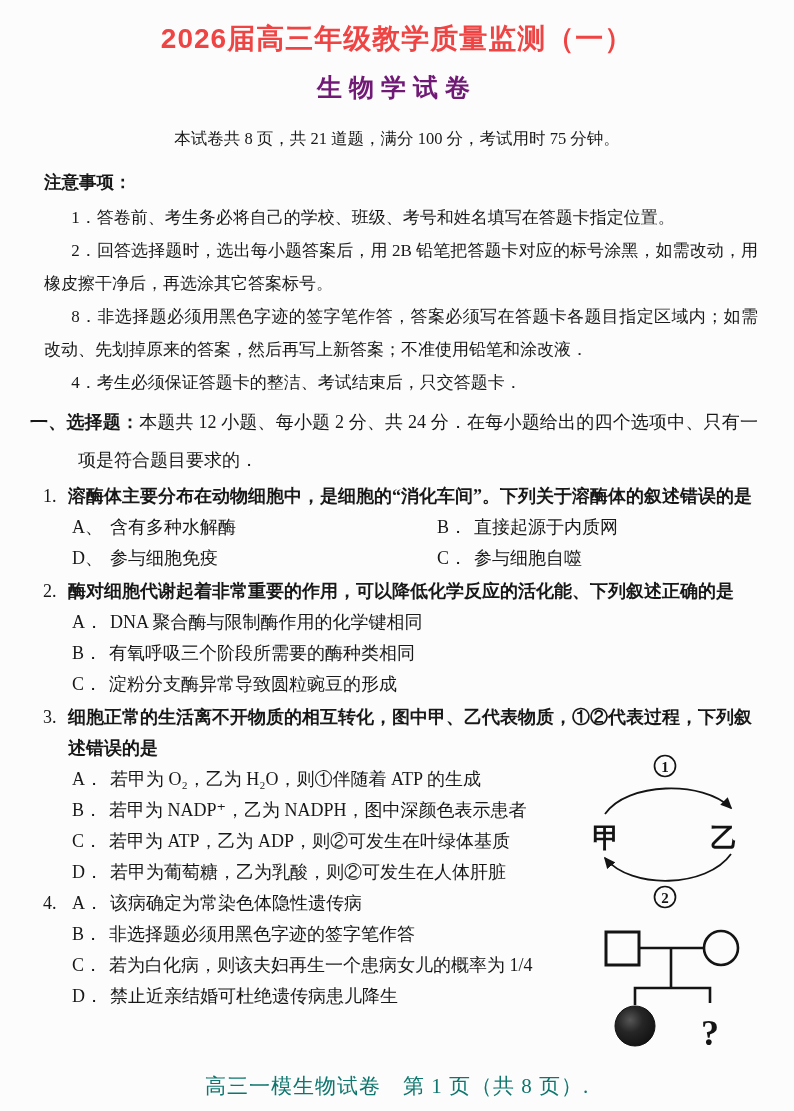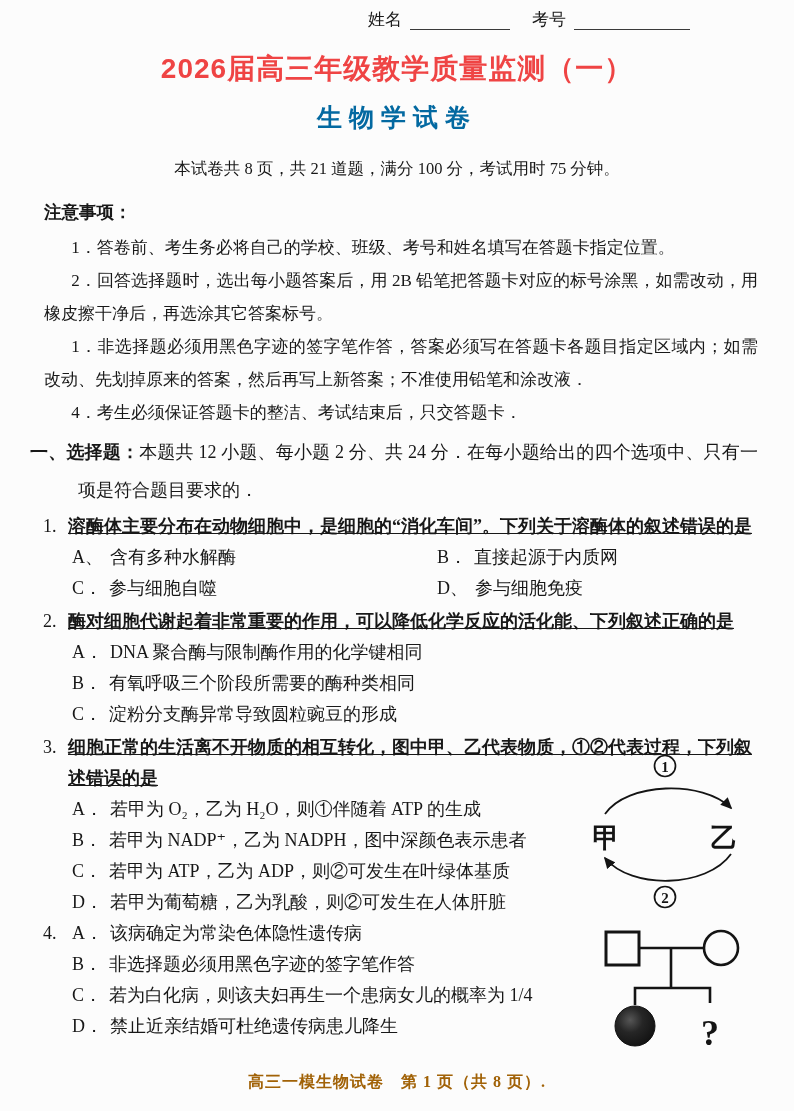--- a/index.html
+++ b/index.html
@@ -23,21 +23,21 @@
   .blank.wide{width:116px;margin-left:18px;}
   
   .title{
     margin-top:20px;text-align:center;
     font-family:"Liberation Sans","DejaVu Sans",sans-serif;
     font-size:28px;font-weight:900;letter-spacing:1px;color:#ef4444;
   }
   .subtitle{
     margin-top:13px;text-align:center;
     font-family:"Liberation Sans","DejaVu Sans",sans-serif;
-    font-size:25px;font-weight:900;letter-spacing:7px;color:#0369a1;
+    font-size:25px;font-weight:900;letter-spacing:7px;color:#701a75;
   }
   .exam-info{margin-top:24px;text-align:center;font-size:16.5px;}
   
   .notes{margin:20px 36px 0 44px;font-size:17px;}
   .notes-heading{
     font-weight:700;font-size:17.5px;
     font-family:"Liberation Sans","DejaVu Sans",sans-serif;
     line-height:24px;
   }
   .note{margin:0;text-indent:1.6em;line-height:33px;text-align:justify;}
@@ -48,75 +48,69 @@
     padding-left:48px;text-indent:-48px;
     font-size:18px;line-height:38px;text-align:justify;
   }
   .section-heading .sec-label{
     font-weight:700;
     font-family:"Liberation Sans","DejaVu Sans",sans-serif;
   }
   
   .q{position:relative;margin:0 24px 0 68px;font-size:18px;}
   .q-num{position:absolute;left:-25px;top:0;line-height:31px;}
-  .stem{line-height:31px;font-weight:600;max-width:700px;text-decoration:underline;}
+  .stem{line-height:31px;font-weight:600;max-width:700px;}
   .q4 .stem{max-width:540px;}
   .opts{margin-left:4px;}
   .opt{line-height:31px;}
   .opt-label{margin-right:7px;}
   .opts-grid{display:grid;grid-template-columns:365px auto;margin-left:4px;}
   .mt6{}
   .mt2{margin-top:2px;}
   
   .diagram{position:absolute;}
   #cycle-diagram{left:585px;top:750px;}
   #pedigree-diagram{left:593px;top:923px;}
   svg text{fill:#141414;}
   
   .footer{
     position:absolute;left:0;top:1072px;width:100%;
-    text-align:center;font-size:16px;color:#a16207;letter-spacing:1px;font-weight:bold;
+    text-align:center;font-size:21px;color:#0f766e;letter-spacing:1px;
   }
 </style>
 </head>
 <body>
 
 <div class="page">
 
-  <div class="hdr">
-    <span class="lbl">姓名</span>
-    <span class="blank"></span>
-    <span class="lbl" style="margin-left:14px;">考号</span>
-    <span class="blank wide" style="margin-left:0;"></span>
-  </div>
 
   <div class="title">2026届高三年级教学质量监测（一）</div>
   <div class="subtitle">生物学试卷</div>
   <div class="exam-info">本试卷共 8 页，共 21 道题，满分 100 分，考试用时 75 分钟。</div>
 
   <div class="notes">
     <div class="notes-heading">注意事项：</div>
     <p class="note">1．答卷前、考生务必将自己的学校、班级、考号和姓名填写在答题卡指定位置。</p>
     <p class="note">2．回答选择题时，选出每小题答案后，用 2B 铅笔把答题卡对应的标号涂黑，如需改动，用橡皮擦干净后，再选涂其它答案标号。</p>
-    <p class="note">1．非选择题必须用黑色字迹的签字笔作答，答案必须写在答题卡各题目指定区域内；如需改动、先划掉原来的答案，然后再写上新答案；不准使用铅笔和涂改液．</p>
+    <p class="note">8．非选择题必须用黑色字迹的签字笔作答，答案必须写在答题卡各题目指定区域内；如需改动、先划掉原来的答案，然后再写上新答案；不准使用铅笔和涂改液．</p>
     <p class="note">4．考生必须保证答题卡的整洁、考试结束后，只交答题卡．</p>
   </div>
 
   <div class="section-heading">
     <span class="sec-label">一、选择题：</span><span>本题共 12 小题、每小题 2 分、共 24 分．在每小题给出的四个选项中、只有一项是符合题目要求的．</span>
   </div>
 
   <div class="q mt2">
     <span class="q-num">1.</span>
     <div class="stem">溶酶体主要分布在动物细胞中，是细胞的“消化车间”。下列关于溶酶体的叙述错误的是</div>
     <div class="opts-grid mt6">
       <div class="opt"><span class="opt-label">A、</span><span>含有多种水解酶</span></div>
       <div class="opt"><span class="opt-label">B．</span><span>直接起源于内质网</span></div>
+      <div class="opt"><span class="opt-label">D、</span><span>参与细胞免疫</span></div>
       <div class="opt"><span class="opt-label">C．</span><span>参与细胞自噬</span></div>
-      <div class="opt"><span class="opt-label">D、</span><span>参与细胞免疫</span></div>
     </div>
   </div>
 
   <div class="q mt2">
     <span class="q-num">2.</span>
     <div class="stem">酶对细胞代谢起着非常重要的作用，可以降低化学反应的活化能、下列叙述正确的是</div>
     <div class="opts">
       <div class="opt"><span class="opt-label">A．</span><span>DNA 聚合酶与限制酶作用的化学键相同</span></div>
       <div class="opt"><span class="opt-label">B．</span><span>有氧呼吸三个阶段所需要的酶种类相同</span></div>
       <div class="opt"><span class="opt-label">C．</span><span>淀粉分支酶异常导致圆粒豌豆的形成</span></div>

